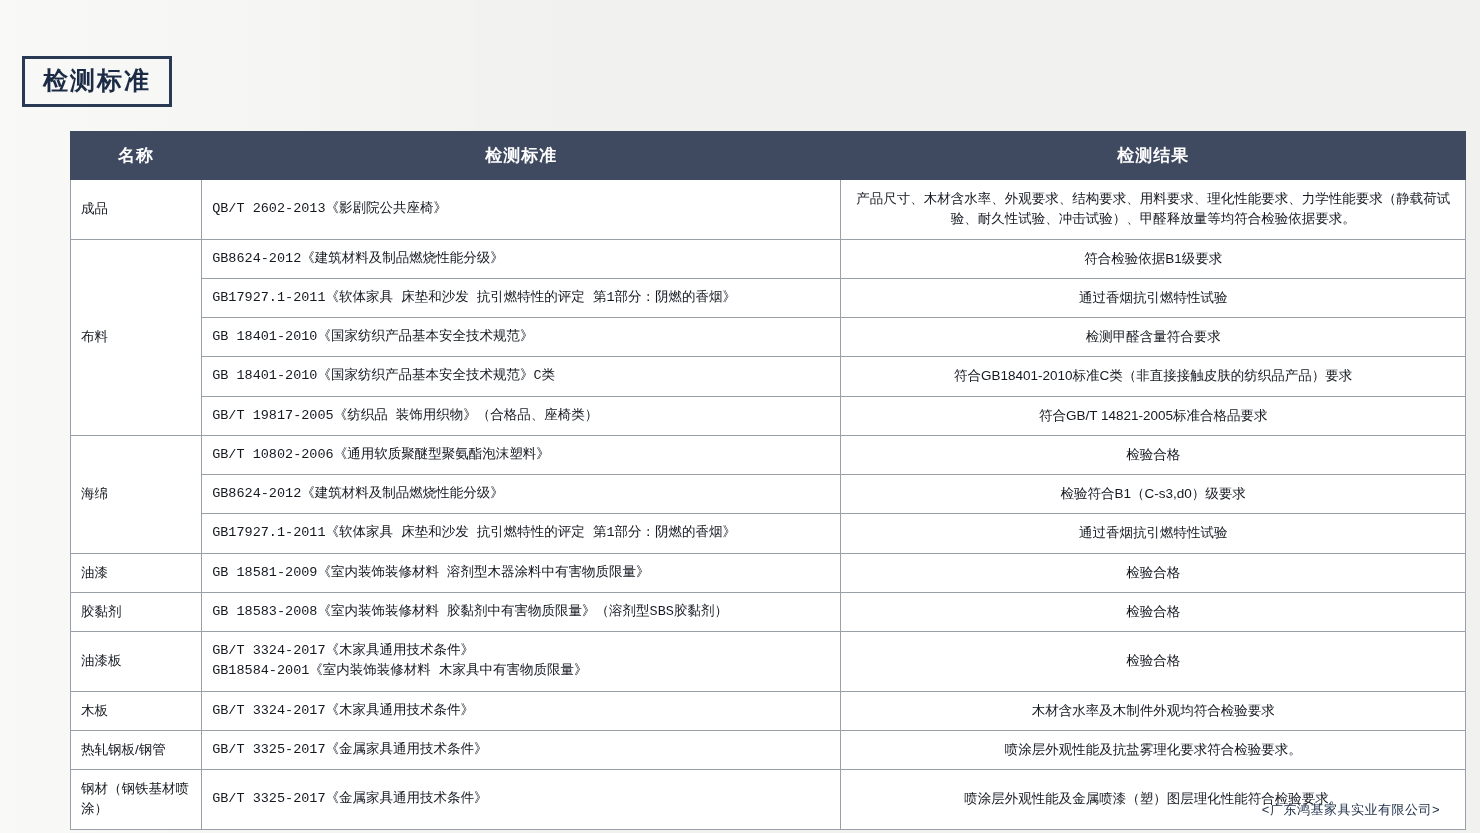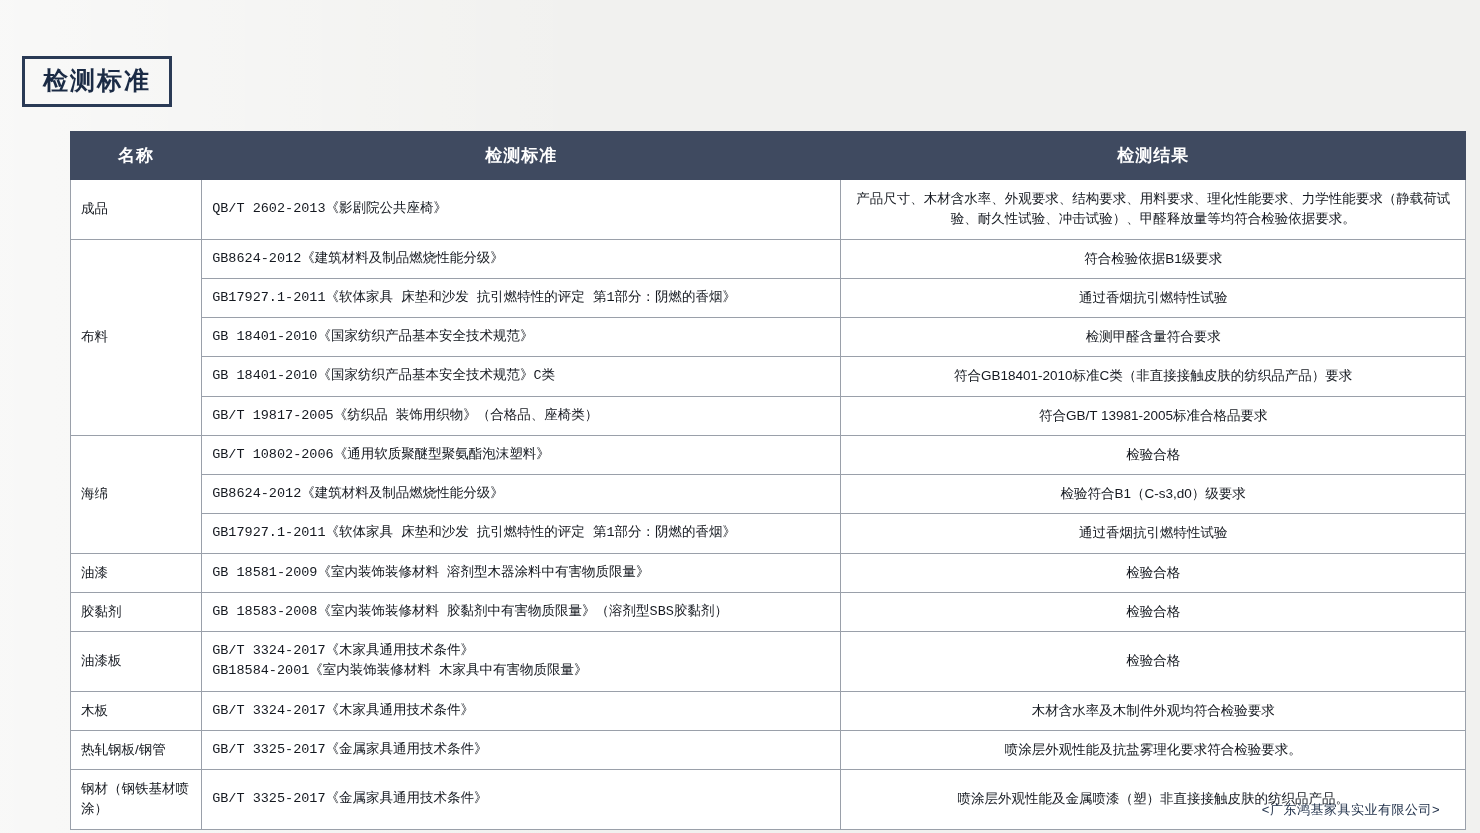--- a/index.html
+++ b/index.html
@@ -158,21 +158,21 @@
           <tr>
             <td class="std-cell">
               <span class="two-line">GB 18401-2010《国家纺织产品基本安全技术规范》C类</span>
             </td>
             <td class="result-cell">符合GB18401-2010标准C类（非直接接触皮肤的纺织品产品）要求</td>
           </tr>
           <tr>
             <td class="std-cell">
               <span class="two-line">GB/T 19817-2005《纺织品 装饰用织物》（合格品、座椅类）</span>
             </td>
-            <td class="result-cell">符合GB/T 13981-2005标准合格品要求</td>
+            <td class="result-cell">符合GB/T 14821-2005标准合格品要求</td>
           </tr>
           <tr>
             <td class="name-cell" rowspan="3">海绵</td>
             <td class="std-cell">
               <span class="two-line">GB/T 10802-2006《通用软质聚醚型聚氨酯泡沫塑料》</span>
             </td>
             <td class="result-cell">检验合格</td>
           </tr>
           <tr>
             <td class="std-cell">
@@ -220,21 +220,21 @@
             <td class="std-cell">
               <span class="two-line">GB/T 3325-2017《金属家具通用技术条件》</span>
             </td>
             <td class="result-cell">喷涂层外观性能及抗盐雾理化要求符合检验要求。</td>
           </tr>
           <tr>
             <td class="name-cell" rowspan="1">钢材（钢铁基材喷涂）</td>
             <td class="std-cell">
               <span class="two-line">GB/T 3325-2017《金属家具通用技术条件》</span>
             </td>
-            <td class="result-cell">喷涂层外观性能及金属喷漆（塑）非直接接触皮肤的纺织品产品。</td>
+            <td class="result-cell">喷涂层外观性能及金属喷漆（塑）图层理化性能符合检验要求。</td>
           </tr>
         </tbody>
     </table>
   </div>
 
   <div class="footer">&lt;广东鸿基家具实业有限公司&gt;</div>
 
 </div>
 
 </body></html>

